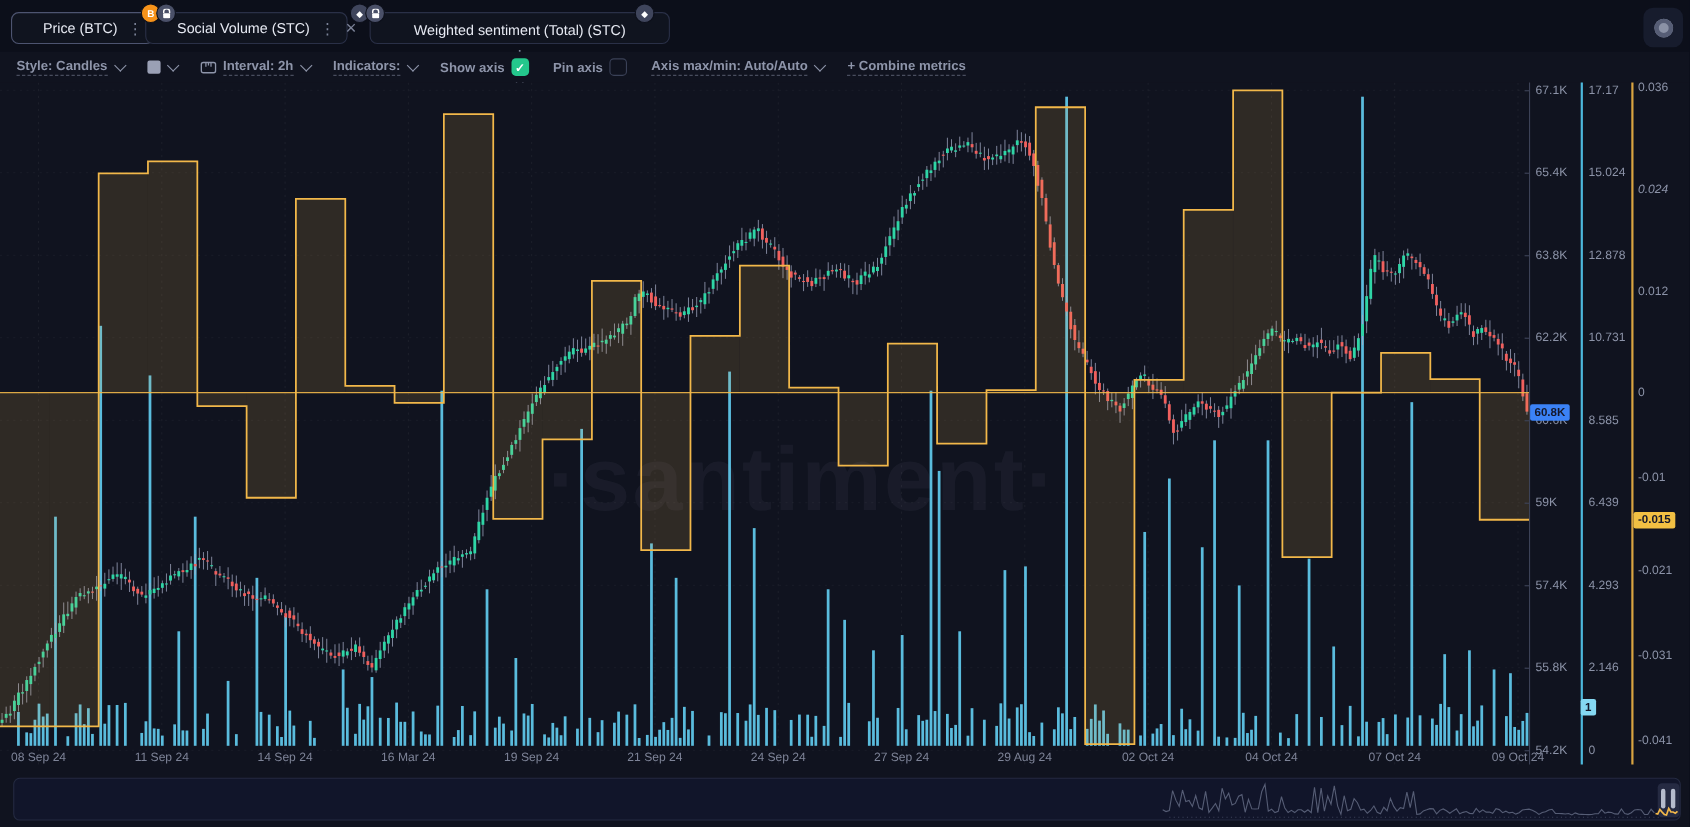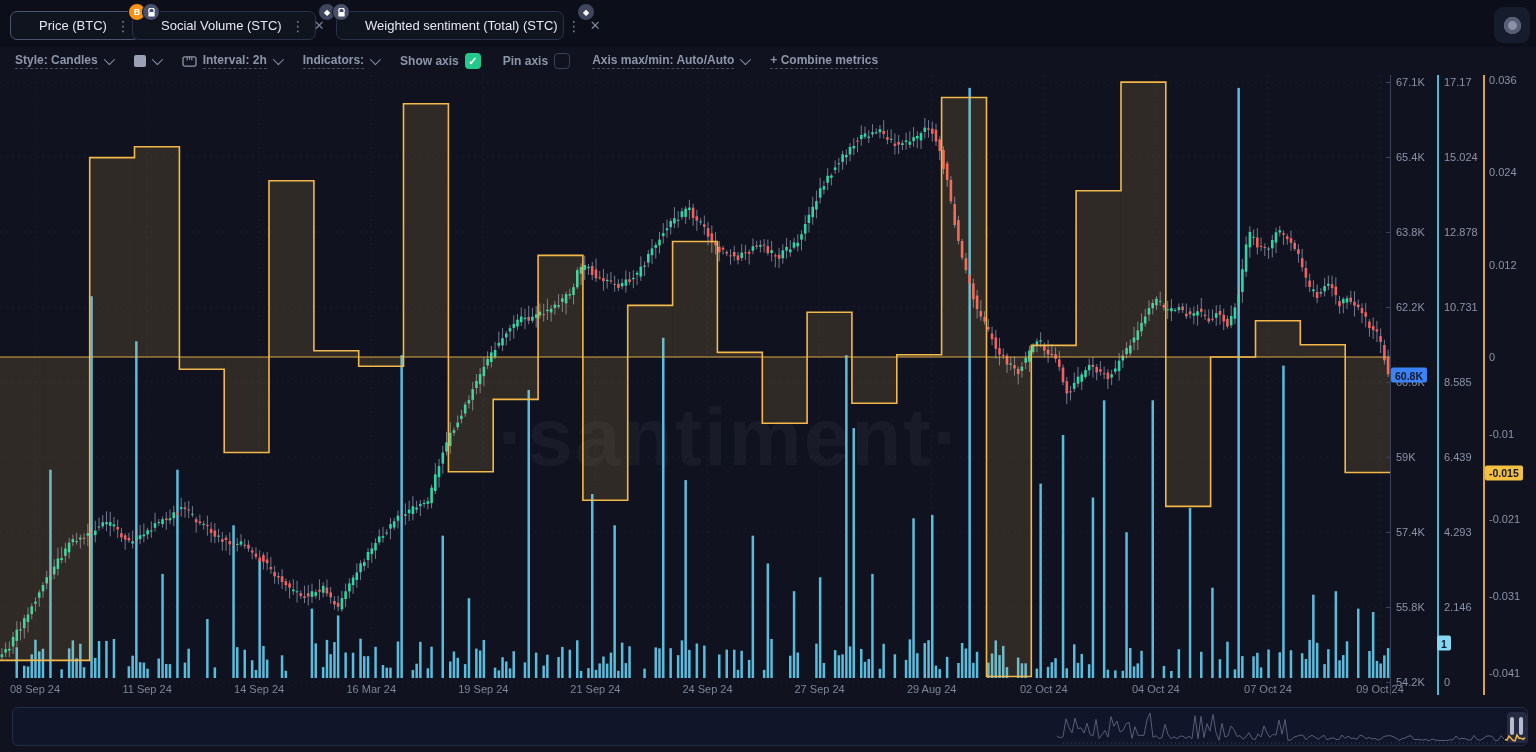--- a/index.html
+++ b/index.html
@@ -59,21 +59,21 @@
       <span class="tab-label">Price (BTC)</span>
       <span class="tab-kebab">⋮</span>
       <span class="tab-close">✕</span>
     </div>
     <div class="tab" style="left:132px;width:184px;">
       <span class="tab-accent" style="background:#53c6ea"></span>
       <span class="tab-label">Social Volume (STC)</span>
       <span class="tab-kebab">⋮</span>
       <span class="tab-close">✕</span>
     </div>
-    <div class="tab" style="left:336px;width:228px;">
+    <div class="tab" style="left:336px;width:273px;flex-direction:column;">
       <span class="tab-accent" style="background:#f2b84a"></span>
       <span class="tab-label">Weighted sentiment (Total) (STC)</span>
       <span class="tab-kebab">⋮</span>
       <span class="tab-close">✕</span>
     </div>
     <span class="badge btc" style="left:128px;">B</span>
     <span class="badge lock" style="left:142px;">
       <svg width="9" height="9" viewBox="0 0 10 10">
           <path d="M2 4.5V3a3 3 0 016 0v1.5" fill="none" stroke="#fff" stroke-width="1.4"></path>
           <rect x="1.5" y="4.5" width="7" height="5" rx="1" fill="#fff"></rect>
@@ -1206,21 +1206,21 @@
         <div class="tick-label" style="left: 1444px; top: 157px;">12.878</div>
         <div class="tick-label" style="left: 1444px; top: 232px;">10.731</div>
         <div class="tick-label" style="left: 1444px; top: 307px;">8.585</div>
         <div class="tick-label" style="left: 1444px; top: 382px;">6.439</div>
         <div class="tick-label" style="left: 1444px; top: 457px;">4.293</div>
         <div class="tick-label" style="left: 1444px; top: 532px;">2.146</div>
         <div class="tick-label" style="left: 1444px; top: 607px;">0</div>
       </div>
     <div id="sent-ticks">
         <div class="tick-label" style="left: 1489px; top: 4.8px;">0.036</div>
-        <div class="tick-label" style="left: 1489px; top: 97.2px;">0.024</div>
+        <div class="tick-label" style="left: 1489px; top: 97.2px; font-style: italic;">0.024</div>
         <div class="tick-label" style="left: 1489px; top: 189.6px;">0.012</div>
         <div class="tick-label" style="left: 1489px; top: 282px;">0</div>
         <div class="tick-label" style="left: 1489px; top: 359px;">-0.01</div>
         <div class="tick-label" style="left: 1489px; top: 443.7px;">-0.021</div>
         <div class="tick-label" style="left: 1489px; top: 520.7px;">-0.031</div>
         <div class="tick-label" style="left: 1489px; top: 597.7px;">-0.041</div>
       </div>
     <div class="cur-badge" id="price-badge" style="left: 1391px; top: 300.023px; background: #3b82f6;">60.8K</div>
     <div class="cur-badge" id="social-badge" style="left: 1437px; top: 568.288px; background: rgb(133, 216, 242);">1</div>
     <div class="cur-badge" id="sent-badge" style="left: 1485px; top: 397.5px; background: rgb(242, 192, 67);">-0.015</div>

